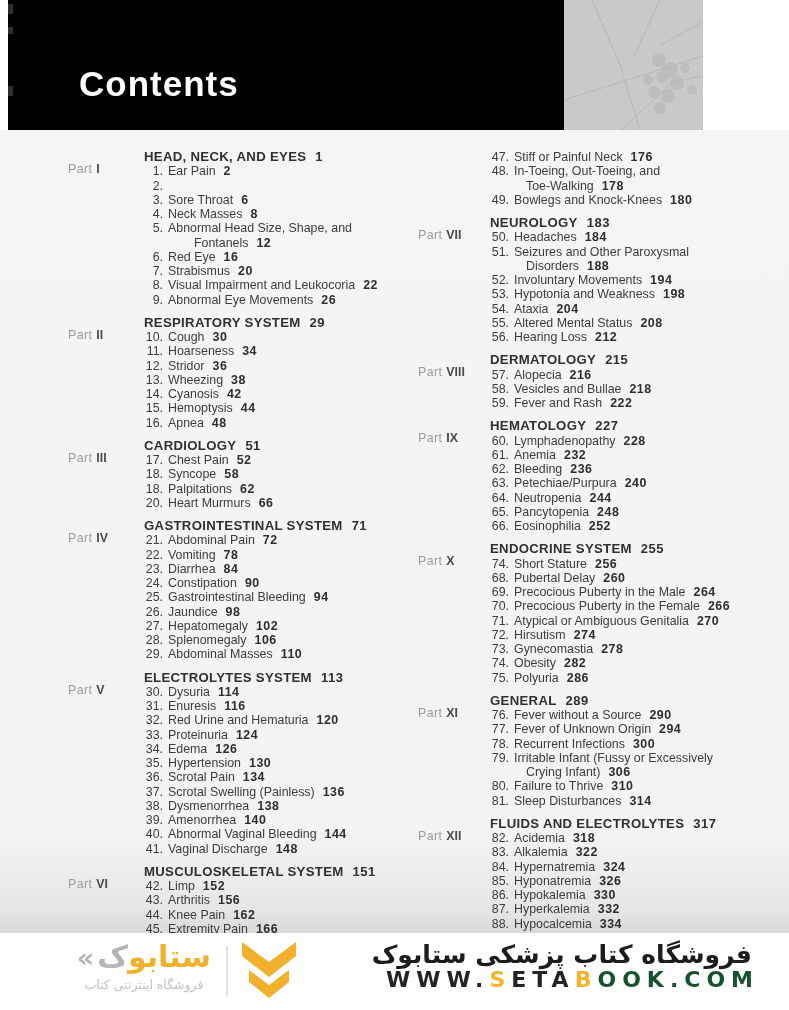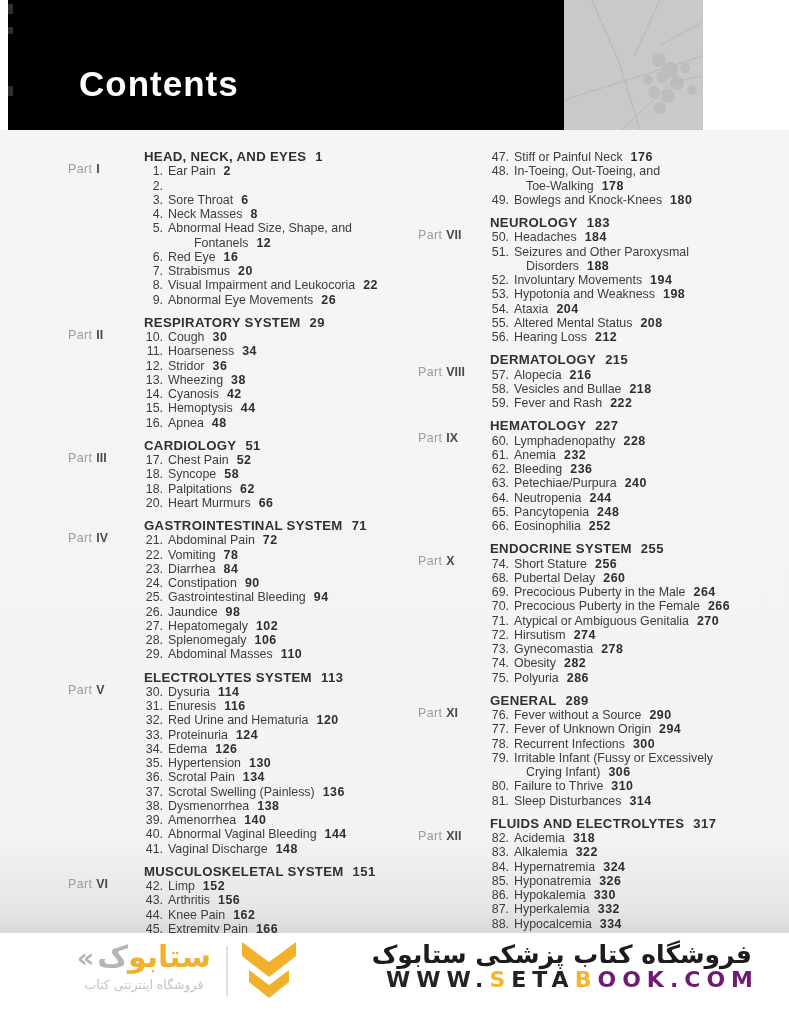--- a/index.html
+++ b/index.html
@@ -480,14 +480,14 @@
         <span class="b-word" dir="rtl"><span class="b-yellow">ستابو</span><span class="b-gray">ک</span></span>
     </div>
     <div class="brand-sub" dir="rtl">فروشگاه اینترنتی کتاب</div>
   </div>
   <div class="brand-divider"></div>
   <svg class="brand-chevron" width="62" height="68" viewBox="0 0 62 68">
     <path fill="#f2b12c" d="M4 6 L31 26 L58 6 L58 20 L31 41 L4 20 Z"></path>
     <path fill="#f2b12c" d="M11 34 L31 49 L51 34 L51 46 L31 62 L11 46 Z"></path>
   </svg>
   <div class="store-name" dir="rtl">فروشگاه کتاب پزشکی ستابوک</div>
-  <div class="site-url"><span style="color: rgb(36, 36, 36);">WWW.</span><span style="color: rgb(245, 180, 44);">S</span><span style="color: rgb(36, 36, 36);">ETA</span><span style="color: rgb(245, 180, 44);">B</span><span style="color: #701a75;">OOK.COM</span></div>
+  <div class="site-url"><span style="color: rgb(36, 36, 36);">WWW.</span><span style="color: rgb(245, 180, 44);">S</span><span style="color: rgb(36, 36, 36);">ETA</span><span style="color: rgb(245, 180, 44);">B</span><span style="color: #14532d;">OOK.COM</span></div>
 </div>
 
 </body></html>

